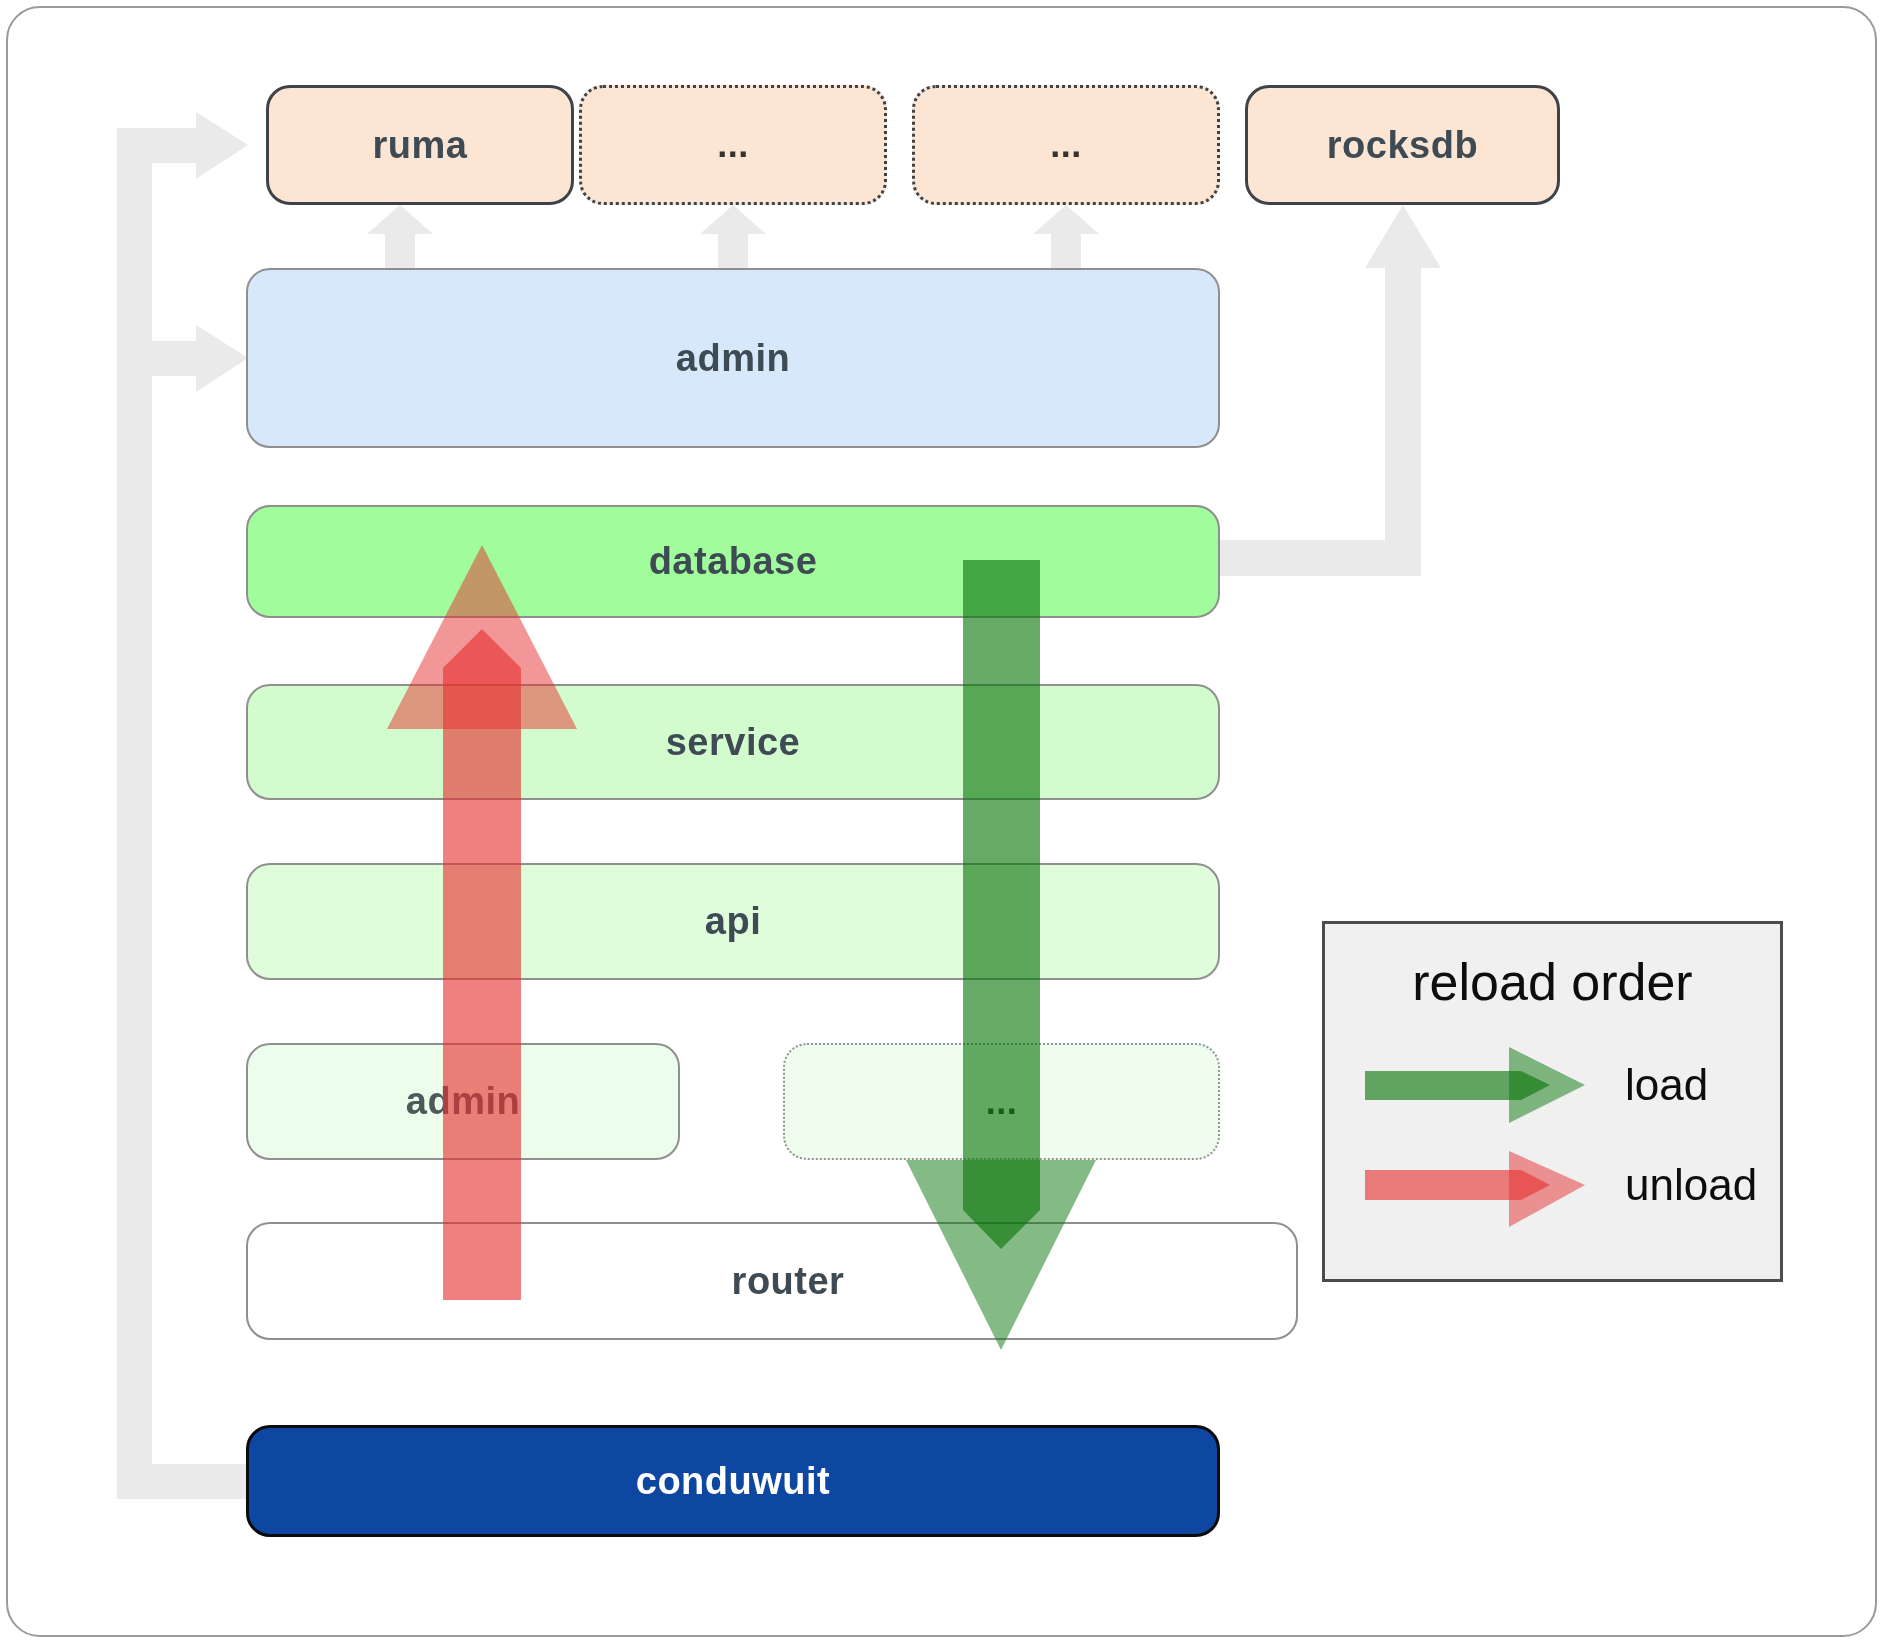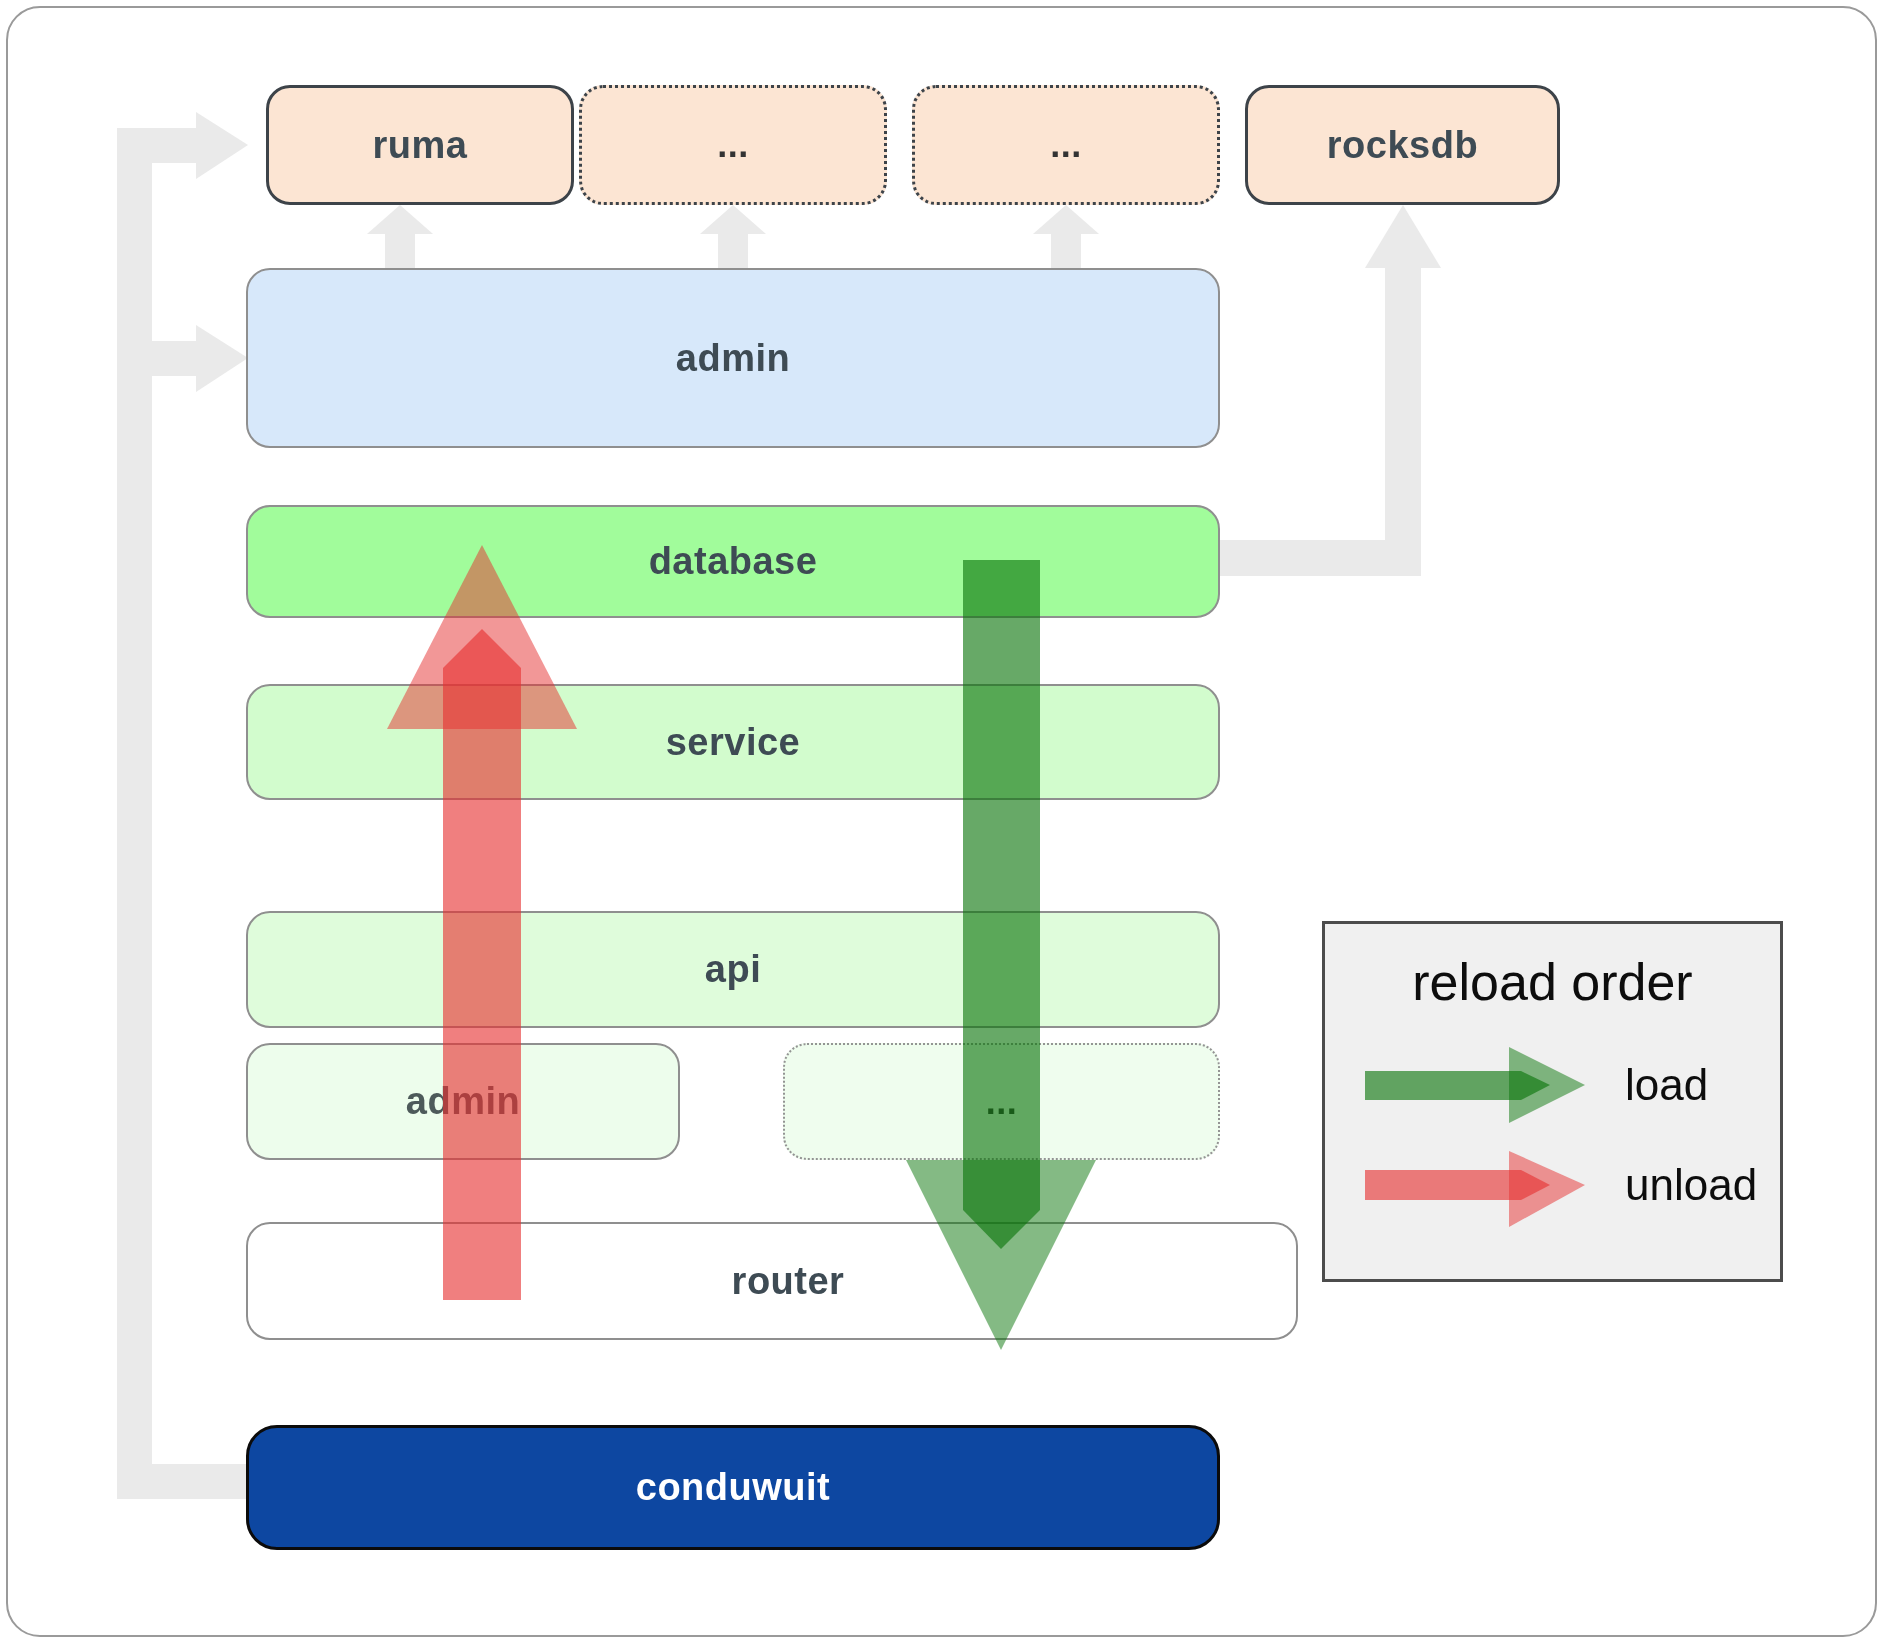--- a/index.html
+++ b/index.html
@@ -97,37 +97,37 @@
     </div>
 
   <div class="box database b-gray" style="left:246px;top:505px;width:974px;height:113px;">
       <span>database</span>
     </div>
 
   <div class="box service b-gray" style="left:246px;top:684px;width:974px;height:116px;">
       <span>service</span>
     </div>
 
-  <div class="box api b-gray" style="left:246px;top:863px;width:974px;height:117px;margin-top:48px;">
+  <div class="box api b-gray" style="left:246px;top:863px;width:974px;height:117px;">
       <span>api</span>
     </div>
 
   <div class="box admin b-gray" style="left:246px;top:1043px;width:434px;height:117px;">
       <span>admin</span>
     </div>
 
   <div class="box dots3 b-gray-dotted ellipsis" style="left:783px;top:1043px;width:437px;height:117px;">
       <span>...</span>
     </div>
 
   <div class="box router b-gray" style="left:246px;top:1222px;width:1052px;height:118px;padding-left:32px;">
       <span>router</span>
     </div>
 
-  <div class="box conduwuit" style="left:246px;top:1425px;width:974px;height:125px;border-radius:31px;">
+  <div class="box conduwuit" style="left:246px;top:1425px;width:974px;height:112px;">
       <span>conduwuit</span>
     </div>
 
   <svg class="overlay" width="1883" height="1643">
 
     <g>
       <polygon points="482,545 577,729 387,729" fill="#e63030" fill-opacity="0.5"></polygon>
       <polygon points="482,629 521,668 521,1300 443,1300 443,668" fill="#e63030" fill-opacity="0.62"></polygon>
     </g>
 

